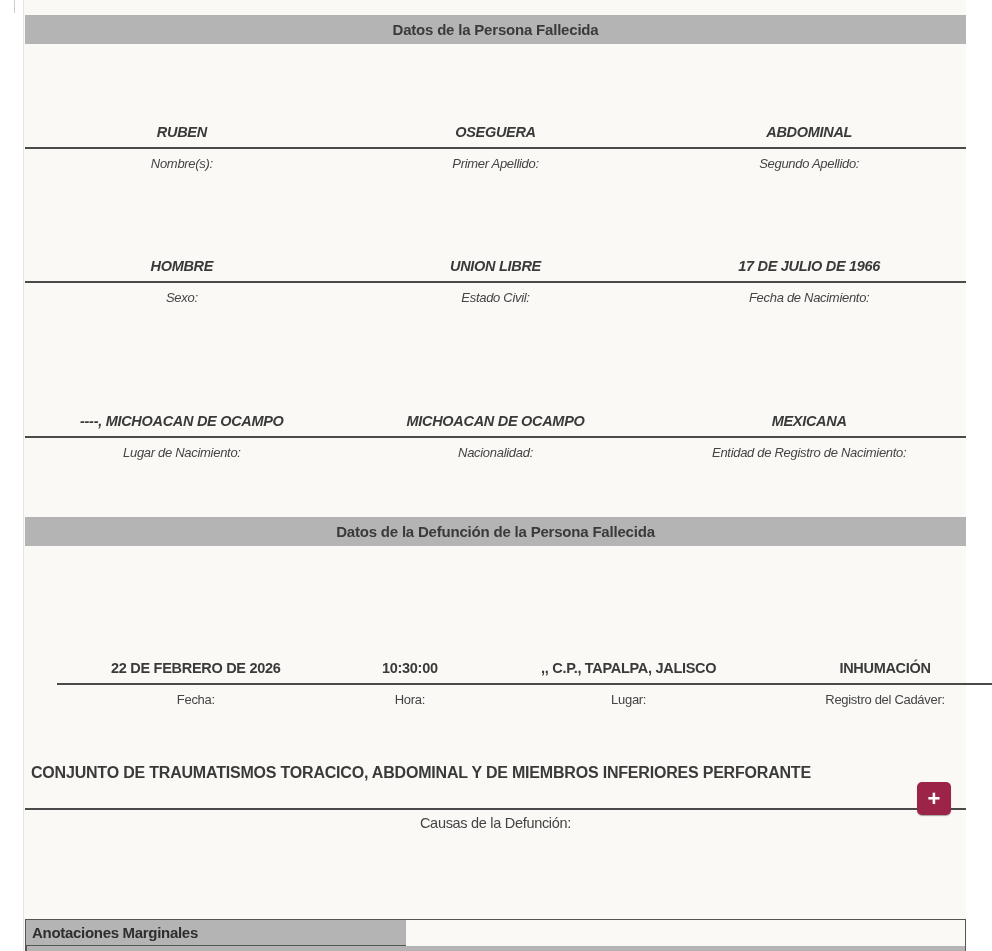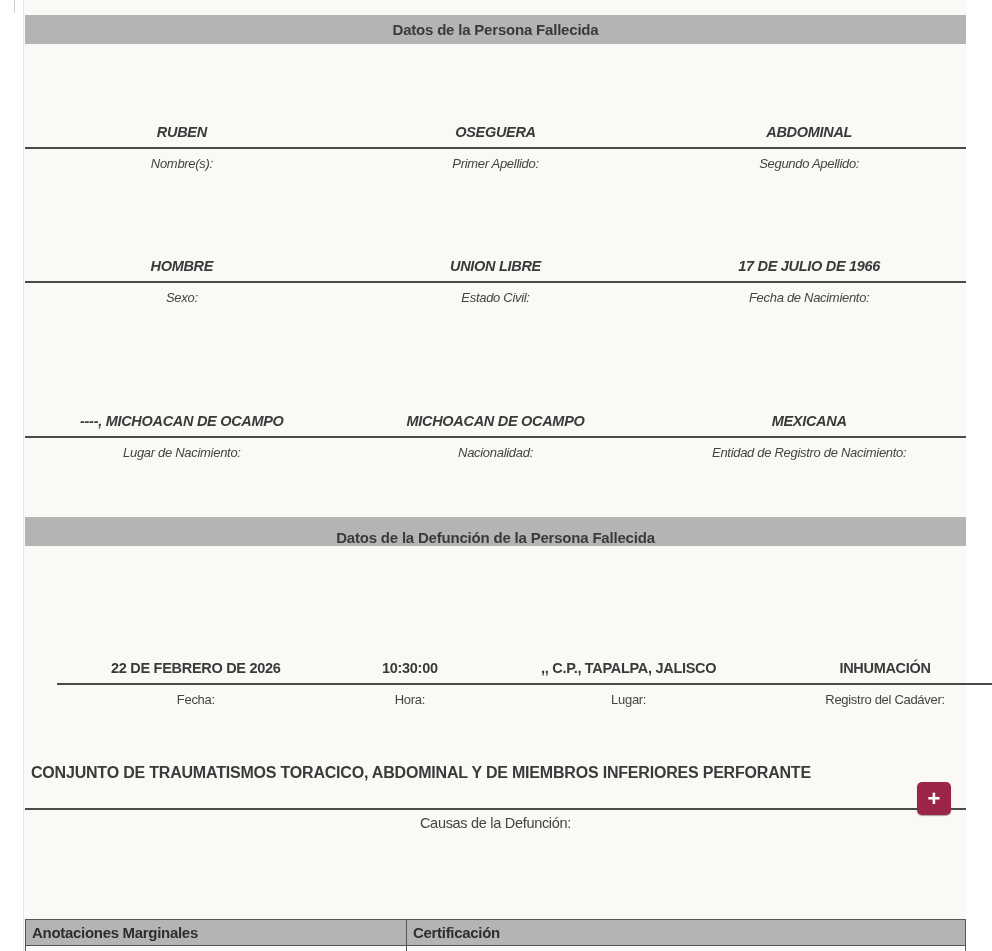--- a/index.html
+++ b/index.html
@@ -25,21 +25,21 @@
   }
   
   .section-bar {
     position:absolute; left:1px; width:941px; height:29px;
     background:#b4b4b4;
     display:flex; align-items:center; justify-content:center;
     font-size:15px; font-weight:bold; color:#3a3a3a;
     letter-spacing:-0.2px;
   }
   .bar-persona { top:15px; }
-  .bar-defuncion { top:517px;align-items:flex-end; }
+  .bar-defuncion { top:517px; }
   
   .field-row { position:absolute; left:1px; width:941px; }
   .row-1 { top:120px; }
   .row-2 { top:254px; }
   .row-3 { top:386px;margin-top:23px; }
   .row-4 { top:656px;margin-left:32px; }
   .values-line {
     display:flex;
     padding:3px 0 5px 0;
     border-bottom:2px solid #4a4a4a;
@@ -80,21 +80,21 @@
     font-size:22px; font-weight:bold; line-height:30px;
     text-align:center;
     cursor:pointer;
     z-index:2;
   }
   
   .btable {
     position:absolute; left:1px; top:919px;
     width:941px; height:33px;
     display:flex;
-    border:1px solid #555555; border-bottom:none;
+    border:1px solid #555555; border-bottom:none;flex-direction:column;
   }
   .bcol { display:flex; flex-direction:column; }
   .bcol-left { width:380px; }
   .bcol-right { flex:1; border-left:1px solid #555555; }
   .bhead {
     height:26px;
     background:#b4b4b4;
     border-bottom:1px solid #555555;
     font-size:15px; font-weight:bold; color:#2e2e2e;
     letter-spacing:-0.3px;

